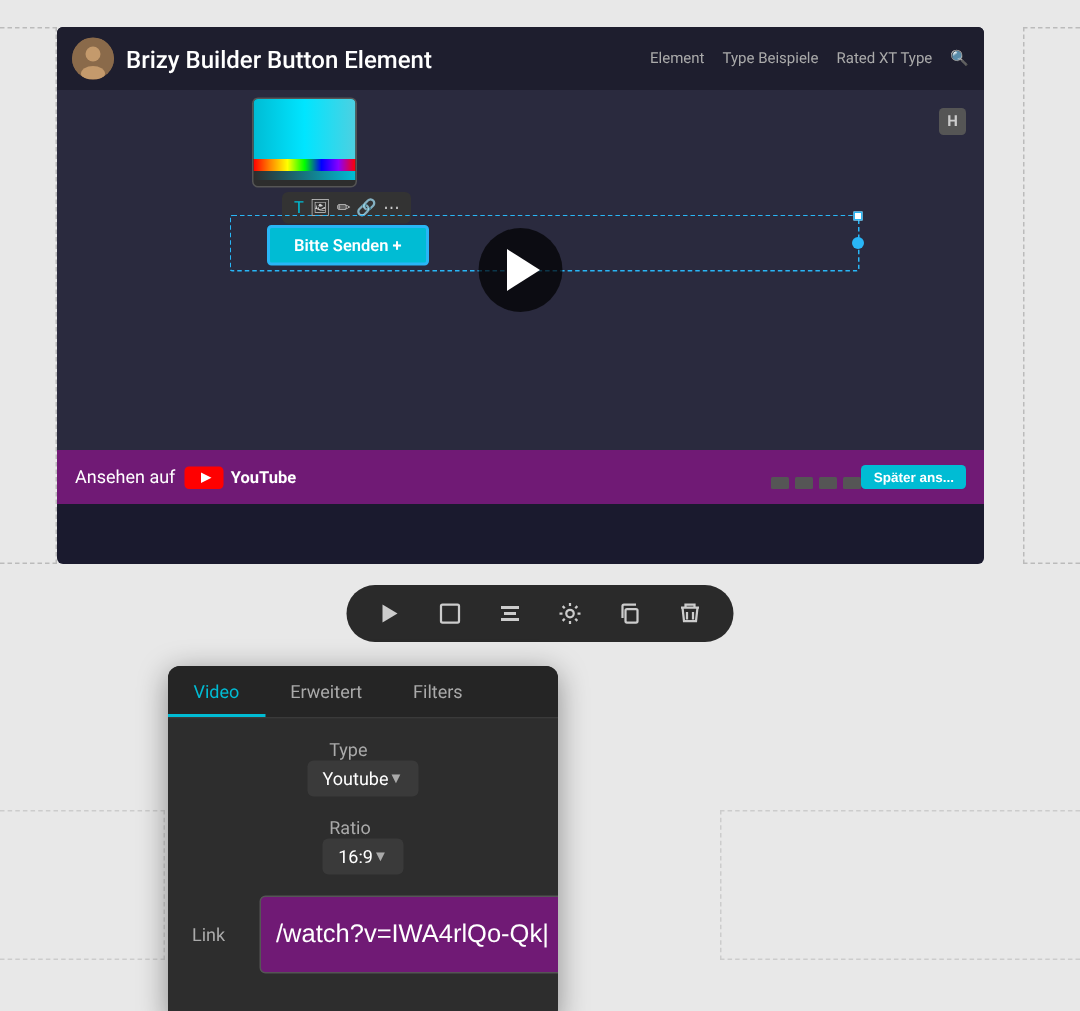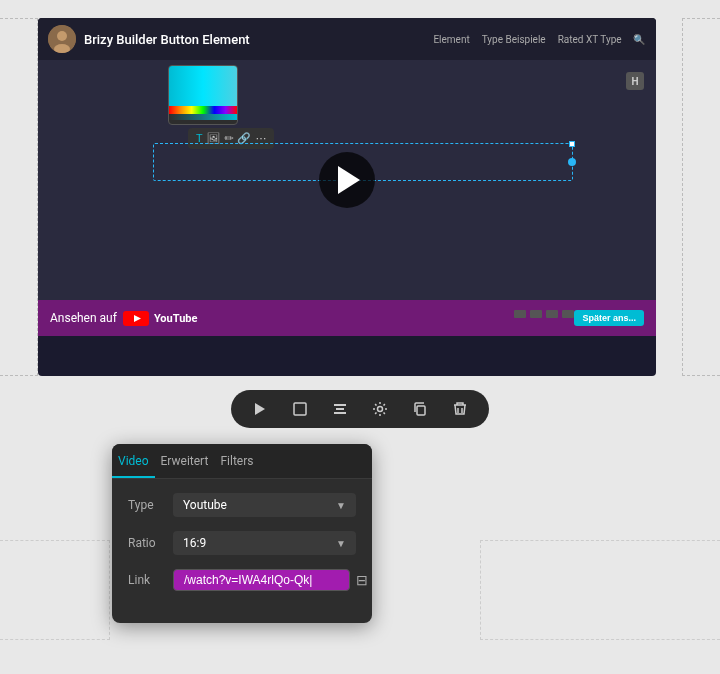--- a/index.html
+++ b/index.html
@@ -40,21 +40,21 @@
       background: #8a6a4a;
       display: flex;
       align-items: center;
       justify-content: center;
       font-size: 14px;
       color: white;
       overflow: hidden;
     }
     .yt-title {
       color: #ffffff;
-      font-size: 13px;
+      font-size: 16px;
       font-weight: 500;
       flex: 1;
     }
     .yt-header-right {
       display: flex;
       align-items: center;
       gap: 12px;
       font-size: 10px;
       color: #aaa;
     }
@@ -212,21 +212,21 @@
       justify-content: center;
     }
     .yt-logo-text {
       color: white;
       font-size: 12px;
       font-weight: 700;
     }
     .yt-bottom-right {
       margin-left: auto;
       display: flex;
-      align-items: flex-start;
+      align-items: flex-end;
       gap: 0;
     }
     .yt-btn-teal {
       background: #00bcd4;
       color: white;
       border: none;
       border-radius: 3px;
       font-size: 9px;
       padding: 3px 8px;
       cursor: pointer;
@@ -268,21 +268,21 @@
       overflow: hidden;
       box-shadow: 0 4px 20px rgba(0,0,0,0.4);
     }
 
     .panel-tabs {
       display: flex;
       background: #252525;
       border-bottom: 1px solid #3a3a3a;
     }
     .panel-tab {
-      padding: 10px 6px;
+      padding: 10px 17px;
       font-size: 12px;
       color: #aaa;
       cursor: pointer;
       position: relative;
     }
     .panel-tab.active {
       color: #00bcd4;
     }
     .panel-tab.active::after {
       content: '';
@@ -295,20 +295,21 @@
     }
 
     .panel-body {
       padding: 14px 16px;
     }
 
     .panel-row {
       display: flex;
       align-items: center;
       margin-bottom: 14px;
+      flex-direction: column;
     }
     .panel-label {
       color: #aaa;
       font-size: 12px;
       width: 45px;
       flex-shrink: 0;
     }
     .panel-select {
       flex: 1;
       background: #3a3a3a;
@@ -327,26 +328,26 @@
       font-size: 10px;
     }
 
     .panel-input-row {
       display: flex;
       align-items: center;
       margin-bottom: 18px;
     }
     .panel-input {
       flex: 1;
-      background: #a21caf;
+      background: #701a75;
       color: #fff;
       border: 1px solid #555;
       border-radius: 4px;
-      padding: 3px 10px;
-      font-size: 12px;
+      padding: 15px 10px;
+      font-size: 17px;
       outline: none;
     }
     .panel-input-icon {
       margin-left: 6px;
       color: #aaa;
       font-size: 14px;
       cursor: pointer;
     }
     .guide-top-left {
       position: absolute;
@@ -430,20 +431,21 @@
       <span class="toolbar-icon">✏</span>
       <span class="toolbar-icon">🔗</span>
       <span class="toolbar-icon">⋯</span>
     </div>
 
     <div class="selection-box">
       <div class="selection-dot"></div>
       <div class="selection-handle"></div>
     </div>
 
+    <div class="button-element">Bitte Senden +</div>
 
     <div style="position:absolute; top:12px; right:12px; background:#555; color:#ccc; width:18px; height:18px; border-radius:3px; font-size:10px; font-weight:bold; display:flex; align-items:center; justify-content:center;">H</div>
 
     <div class="play-button">
       <div class="play-triangle"></div>
     </div>
   </div>
 
   <div class="yt-bottom">
     <div class="yt-watch-on">

